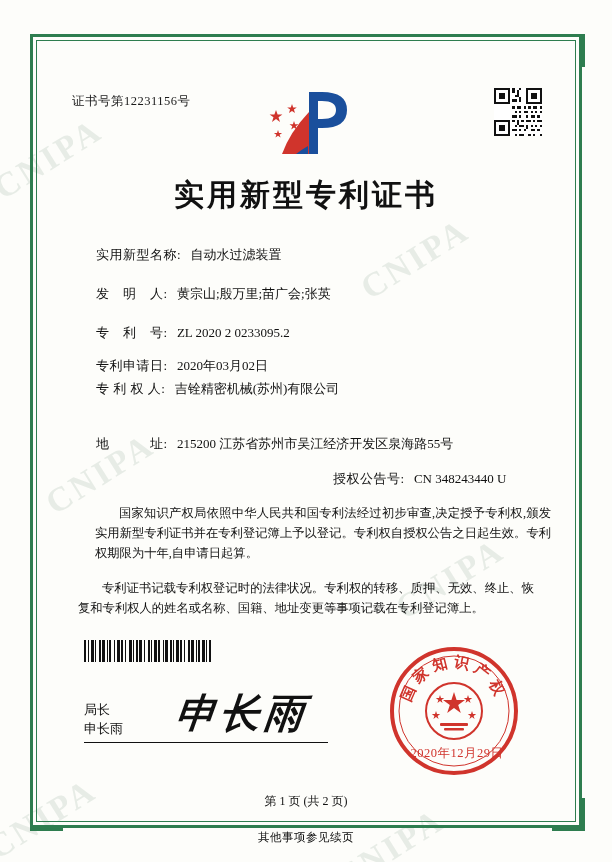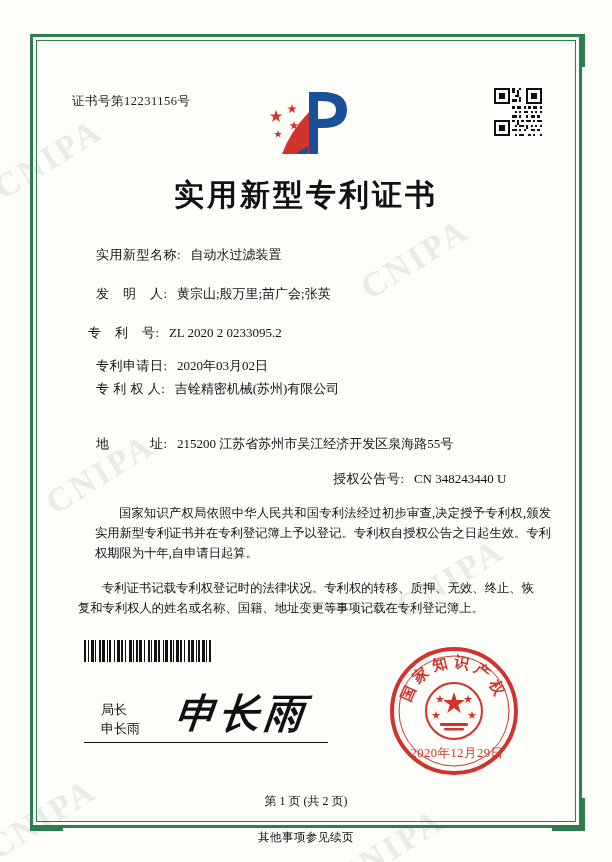--- a/index.html
+++ b/index.html
@@ -106,21 +106,21 @@
     position: absolute;
     font-family: "Liberation Serif", serif;
     font-size: 13px;
     color: #111;
     white-space: nowrap;
   }
   .field .lbl { letter-spacing: 0.5px; margin-left: 18px; }
   .field .val { margin-left: 6px; }
   .f1 { left: 78px; top: 246px; }
   .f2 { left: 78px; top: 285px; }
-  .f3 { left: 70px; top: 324px; }
+  .f3 { left: 78px; top: 324px; }
   .f4 { left: 78px; top: 357px; }
   .f5 { left: 78px; top: 380px; }
   .f6 { left: 78px; top: 435px; }
   .f7 { left: 78px; top: 470px; }
   .f7b { left: 315px; top: 470px; }
 
   
   .para {
     position: absolute;
     left: 78px;
@@ -146,21 +146,20 @@
   .barcode i { display: block; background: #111; }
 
   
   .sig-label {
     position: absolute;
     left: 84px; top: 700px;
     font-family: "Liberation Serif", serif;
     font-size: 13px;
     line-height: 19px;
     color: #111;
-    margin-left: 17px;
   }
   .sig-hand {
     position: absolute;
     left: 176px; top: 686px;
     font-family: "Liberation Serif", serif;
     font-size: 40px;
     font-weight: bold;
     font-style: italic;
     letter-spacing: 4px;
     color: #111;

